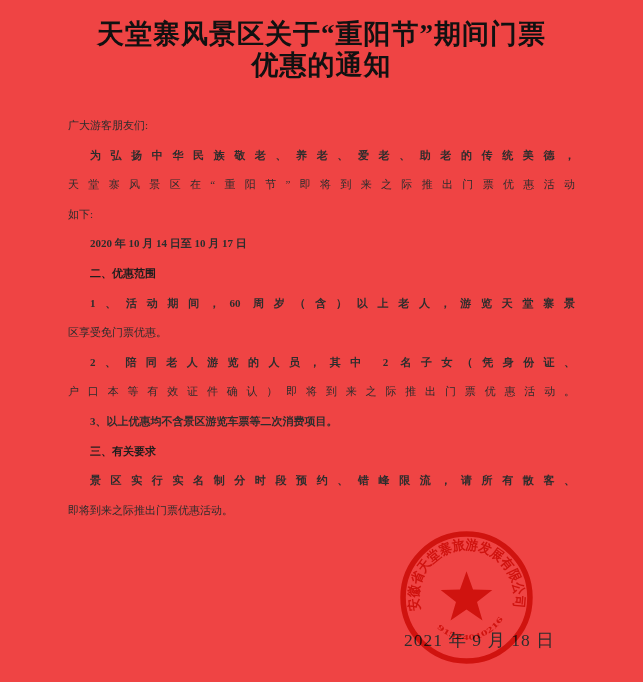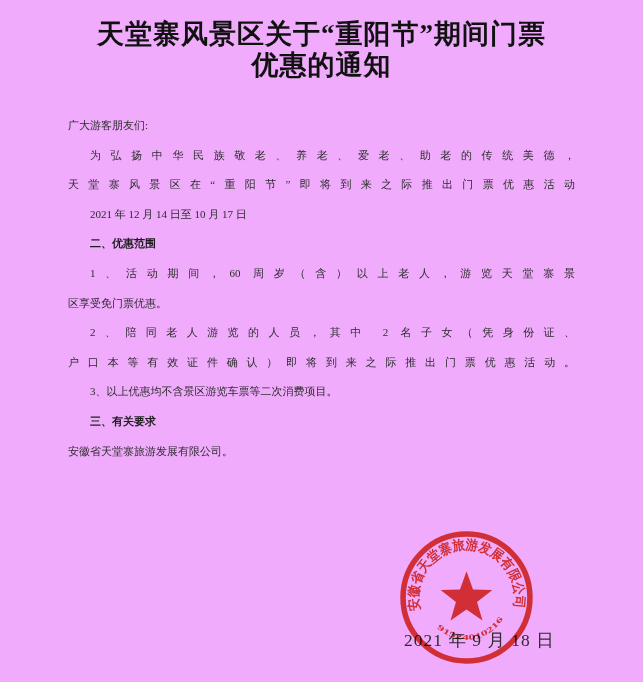--- a/index.html
+++ b/index.html
@@ -1,19 +1,19 @@
 <!DOCTYPE html>
 <html><head>
 <meta charset="utf-8">
 <style>
   html,body{margin:0;padding:0;background:#ffffff;}
   .page{
     position:relative;
     width:643px;height:682px;
-    background:#f0abfc;
+    background:#ef4444;
     overflow:hidden;
     font-family:"Liberation Serif","DejaVu Serif",serif;
   }
   .title{
     margin:0;
     padding-top:19px;
     text-align:center;
     font-size:27px;
     font-weight:700;
     line-height:31px;
@@ -21,21 +21,21 @@
     color:#111111;
   }
   .title .tl{display:block;}
   .body{
     margin:30px 68px 0 68px;
     font-size:11px;
     line-height:29.6px;
     color:#2d2d2d;
   }
   .ln{min-height:29.6px;}
-  .ind{text-indent:2em;}
+  .ind{text-indent:2em;font-weight:bold;}
   .fill{text-align:justify;text-align-last:justify;}
   .hd{
     font-family:"Liberation Sans","DejaVu Sans",sans-serif;
     font-weight:700;
     color:#1d1d1d;
   }
   .issue-date{
     position:absolute;
     left:404px;top:628px;
     font-size:17.5px;
@@ -63,29 +63,31 @@
 
   <h1 class="title">
     <span class="tl">天堂寨风景区关于“重阳节”期间门票</span>
     <span class="tl">优惠的通知</span>
   </h1>
 
   <div class="body">
     <div class="ln">广大游客朋友们:</div>
     <div class="ln ind fill">为弘扬中华民族敬老、养老、爱老、助老的传统美德，</div>
     <div class="ln fill">天堂寨风景区在“重阳节”即将到来之际推出门票优惠活动</div>
-    <div class="ln ind">2021 年 12 月 14 日至 10 月 17 日</div>
+    <div class="ln">如下:</div>
+    <div class="ln ind">2020 年 10 月 14 日至 10 月 17 日</div>
     <div class="ln ind hd">二、优惠范围</div>
     <div class="ln ind fill">1、活动期间，60 周岁（含）以上老人，游览天堂寨景</div>
     <div class="ln">区享受免门票优惠。</div>
     <div class="ln ind fill">2、陪同老人游览的人员，其中 2 名子女（凭身份证、</div>
     <div class="ln fill">户口本等有效证件确认）即将到来之际推出门票优惠活动。</div>
     <div class="ln ind">3、以上优惠均不含景区游览车票等二次消费项目。</div>
     <div class="ln ind hd">三、有关要求</div>
-    <div class="ln">安徽省天堂寨旅游发展有限公司。</div>
+    <div class="ln ind fill">景区实行实名制分时段预约、错峰限流，请所有散客、</div>
+    <div class="ln">即将到来之际推出门票优惠活动。</div>
   </div>
 
   <div class="issue-date">2021 年 9 月 18 日</div>
 
   <svg class="seal" viewBox="0 0 140 140" xmlns="http://www.w3.org/2000/svg">
     <defs>
       <path id="arcTop" d="M 23.6 82.4 A 48 48 0 1 1 116.4 82.4" fill="none"></path>
       <path id="arcBottom" d="M 35.6 94.1 A 42 42 0 0 0 104.4 94.1" fill="none"></path>
     </defs>
     <circle cx="70" cy="70" r="63" fill="none" stroke="#dc3424" stroke-width="5.5"></circle>

